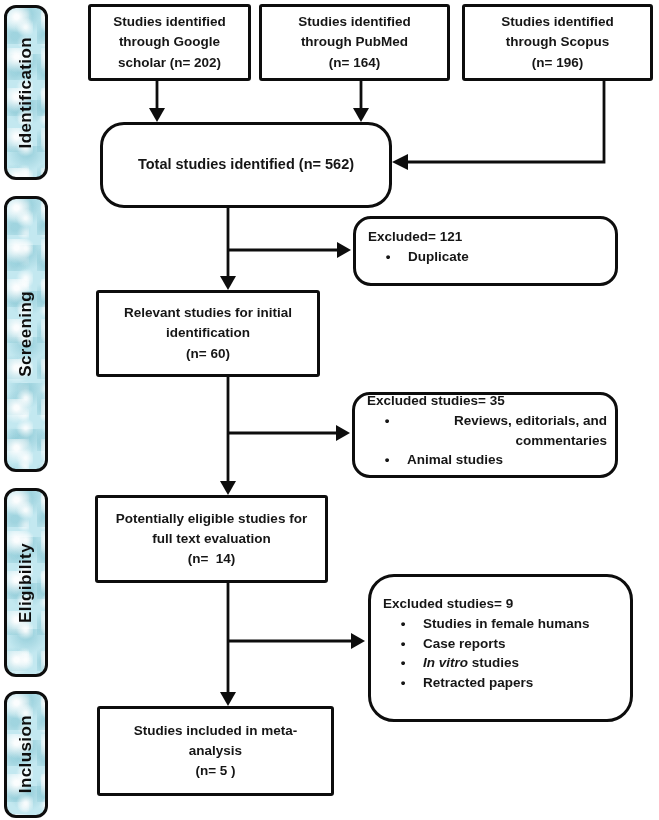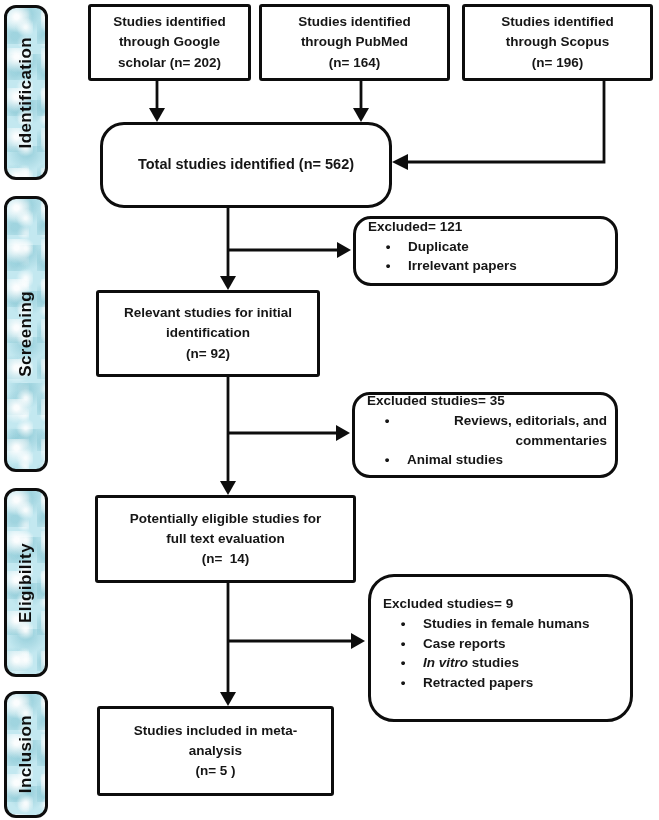--- a/index.html
+++ b/index.html
@@ -138,48 +138,44 @@
     <div class="line">Total studies identified (n= 562)</div>
   </div>
 
   <div class="box exc" style="left:353px;top:216px;width:265px;height:70px;">
     <div class="title">Excluded= 121</div>
     <ul class="bullets">
       <li class="bullet">
           <span class="b-mark"></span>
           <span class="b-text">Duplicate</span>
         </li>
-      <li class="bullet">
-          <span class="b-mark"></span>
-          <span class="b-text">Irrelevant papers</span>
-        </li>
     </ul>
   </div>
 
   <div class="box" style="left:96px;top:290px;width:224px;height:87px;">
     <div class="line">Relevant studies for initial</div>
     <div class="line">identification</div>
-    <div class="line">(n= 92)</div>
+    <div class="line">(n= 60)</div>
   </div>
 
   <div class="box exc" style="left:352px;top:392px;width:266px;height:86px;">
     <div class="title">Excluded studies= 35</div>
     <ul class="bullets">
       <li class="bullet">
           <span class="b-mark"></span>
           <span class="b-text">Reviews, editorials, and commentaries</span>
         </li>
       <li class="bullet">
           <span class="b-mark"></span>
           <span class="b-text">Animal studies</span>
         </li>
     </ul>
   </div>
 
-  <div class="box" style="left:95px;top:495px;width:261px;height:88px;">
+  <div class="box" style="left:95px;top:495px;width:233px;height:88px;">
     <div class="line">Potentially eligible studies for</div>
     <div class="line">full text evaluation</div>
     <div class="line">(n=  14)</div>
   </div>
 
   <div class="box exc round-xl" style="left:368px;top:574px;width:265px;height:148px;">
     <div class="title">Excluded studies= 9</div>
     <ul class="bullets">
       <li class="bullet">
           <span class="b-mark"></span>

